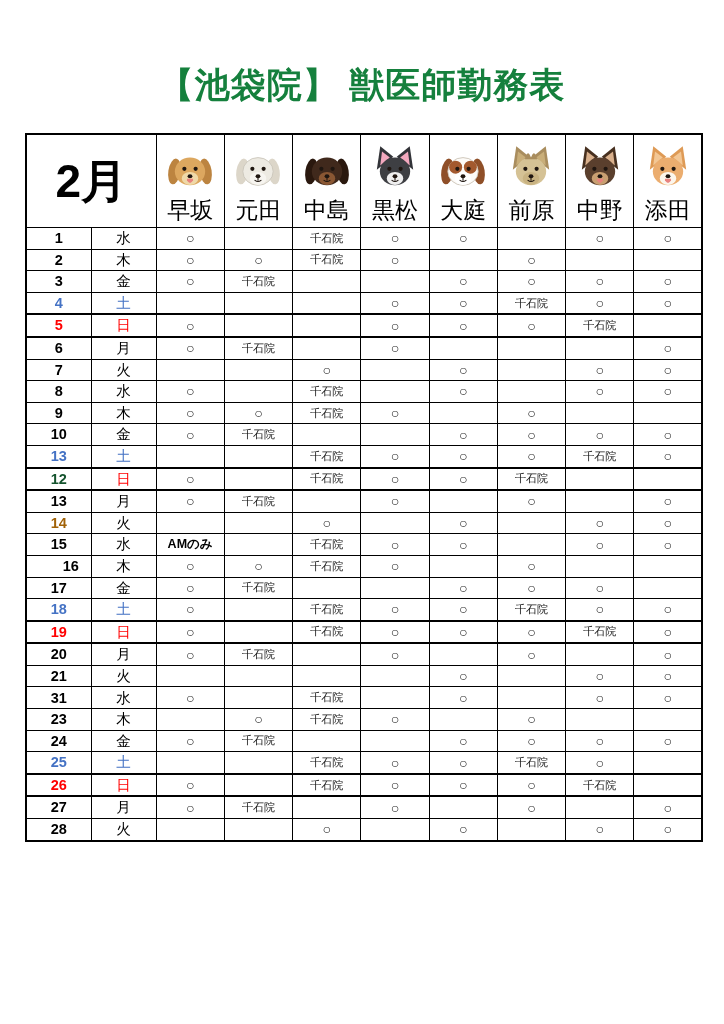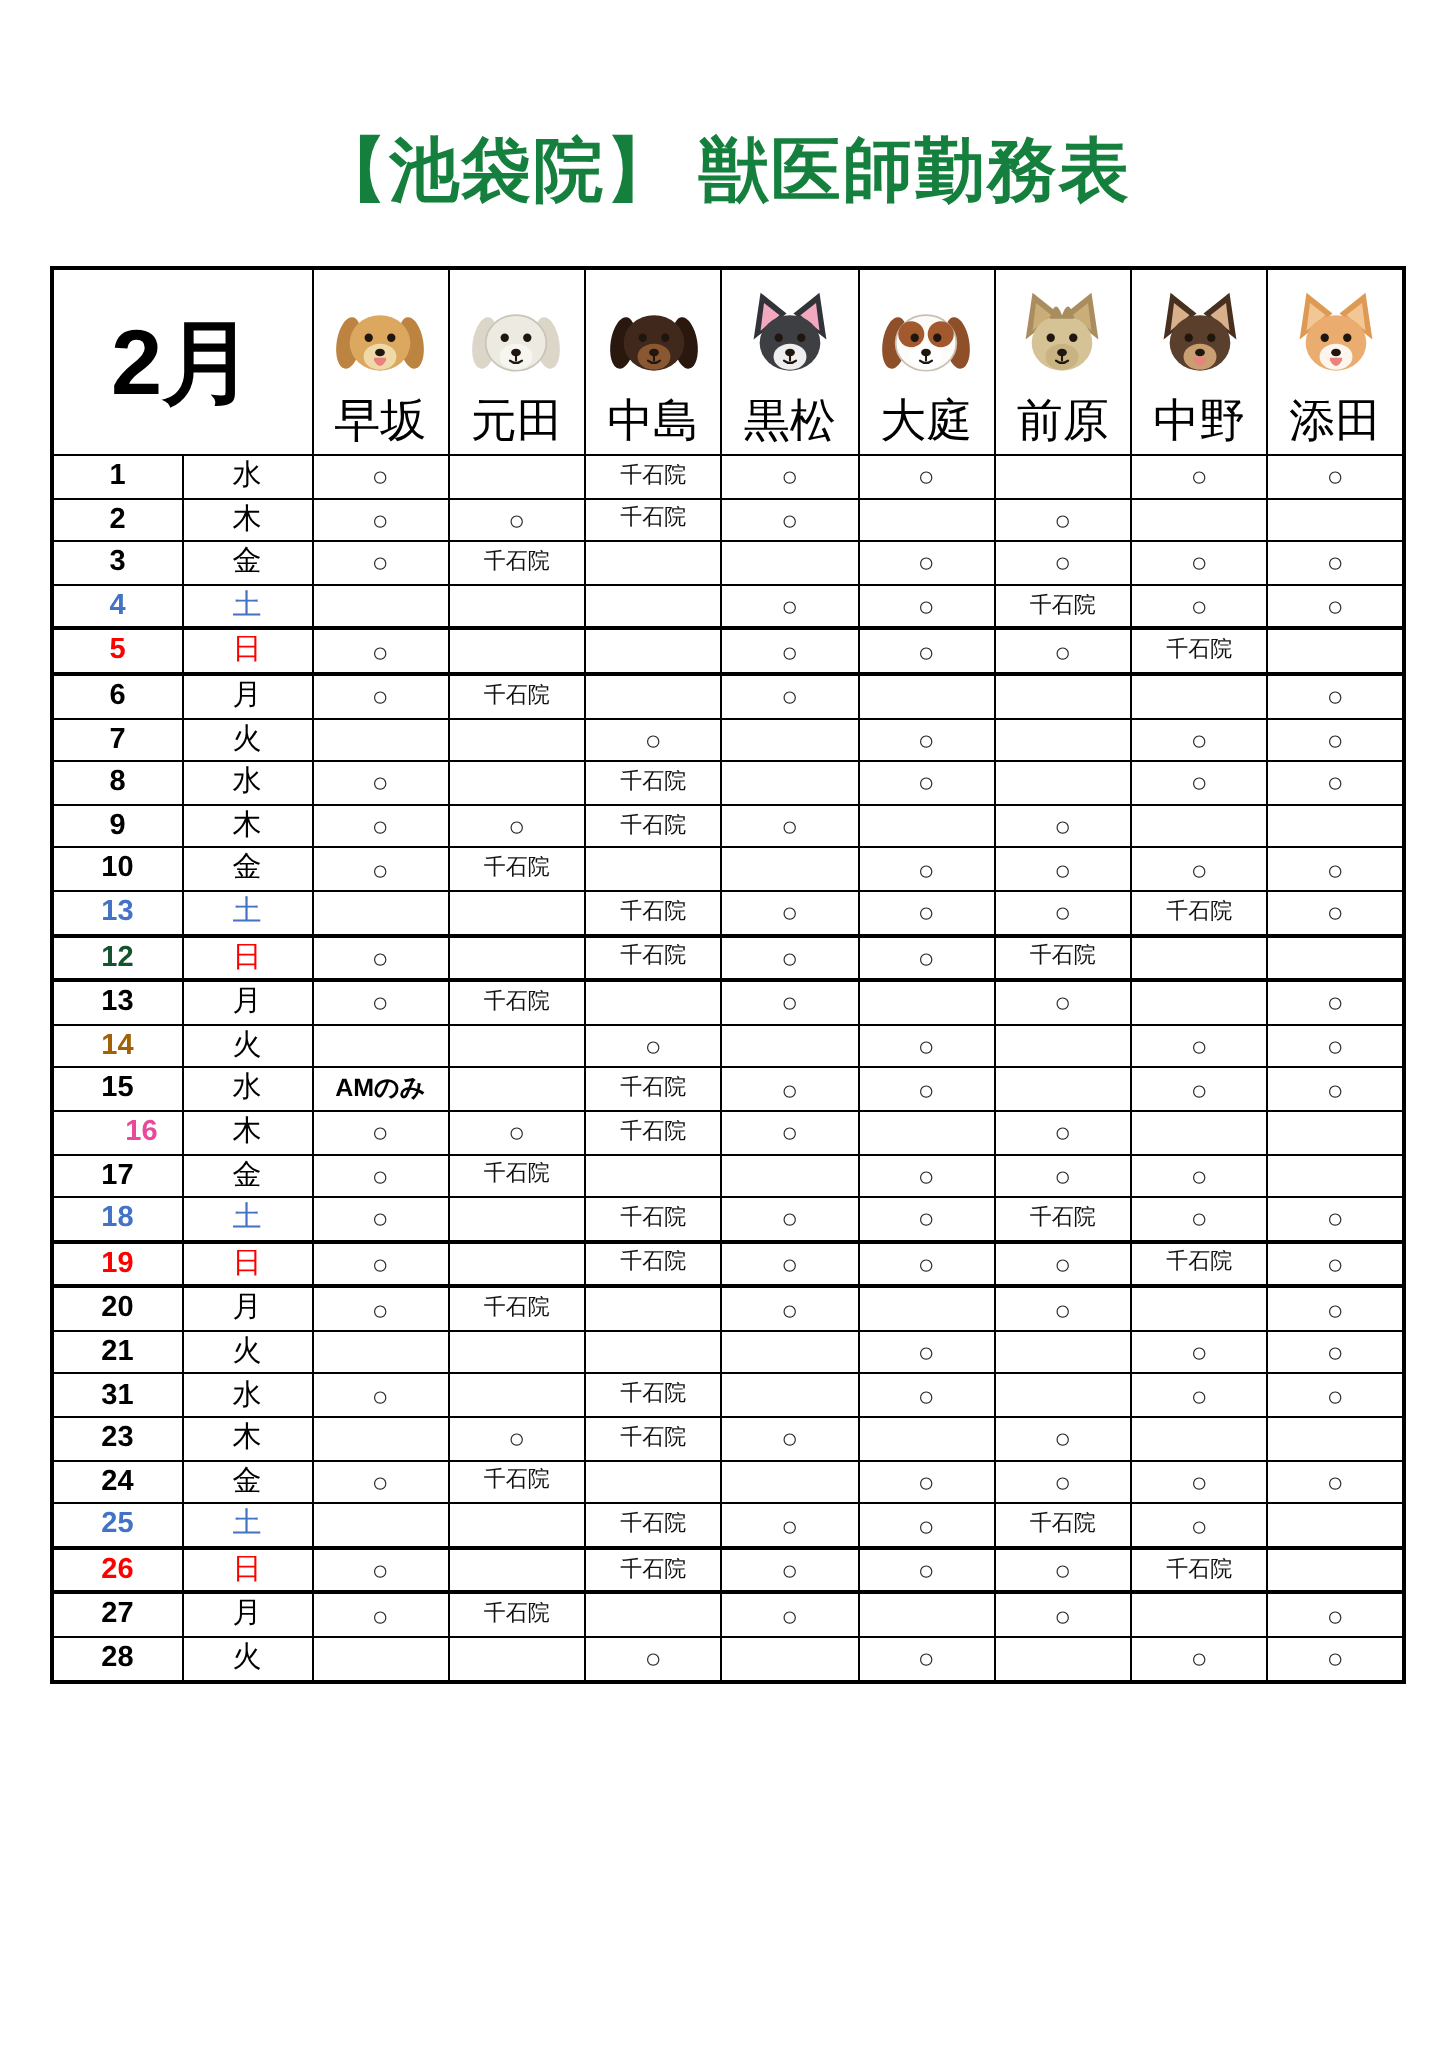--- a/index.html
+++ b/index.html
@@ -376,21 +376,21 @@
         <td class="mark-am">AMのみ</td>
         <td></td>
         <td class="mark-branch">千石院</td>
         <td class="mark-circle">○</td>
         <td class="mark-circle">○</td>
         <td></td>
         <td class="mark-circle">○</td>
         <td class="mark-circle">○</td>
       </tr>
       <tr class="weekday">
-        <td class="day" style="color: #ec4899; padding-left: 24px;">16</td>
+        <td class="day" style="color: #000000; padding-left: 24px;">16</td>
         <td class="wd" style="color: rgb(0, 0, 0);">木</td>
         <td class="mark-circle">○</td>
         <td class="mark-circle">○</td>
         <td class="mark-branch">千石院</td>
         <td class="mark-circle">○</td>
         <td></td>
         <td class="mark-circle">○</td>
         <td></td>
         <td></td>
       </tr>

